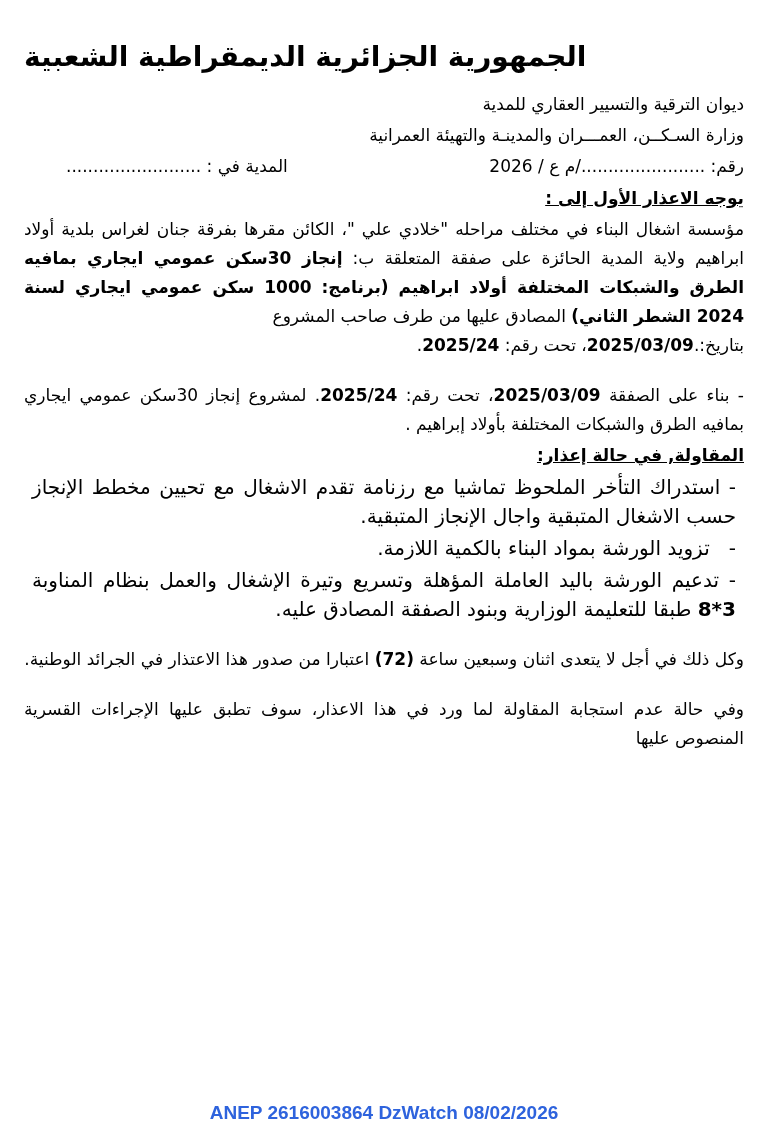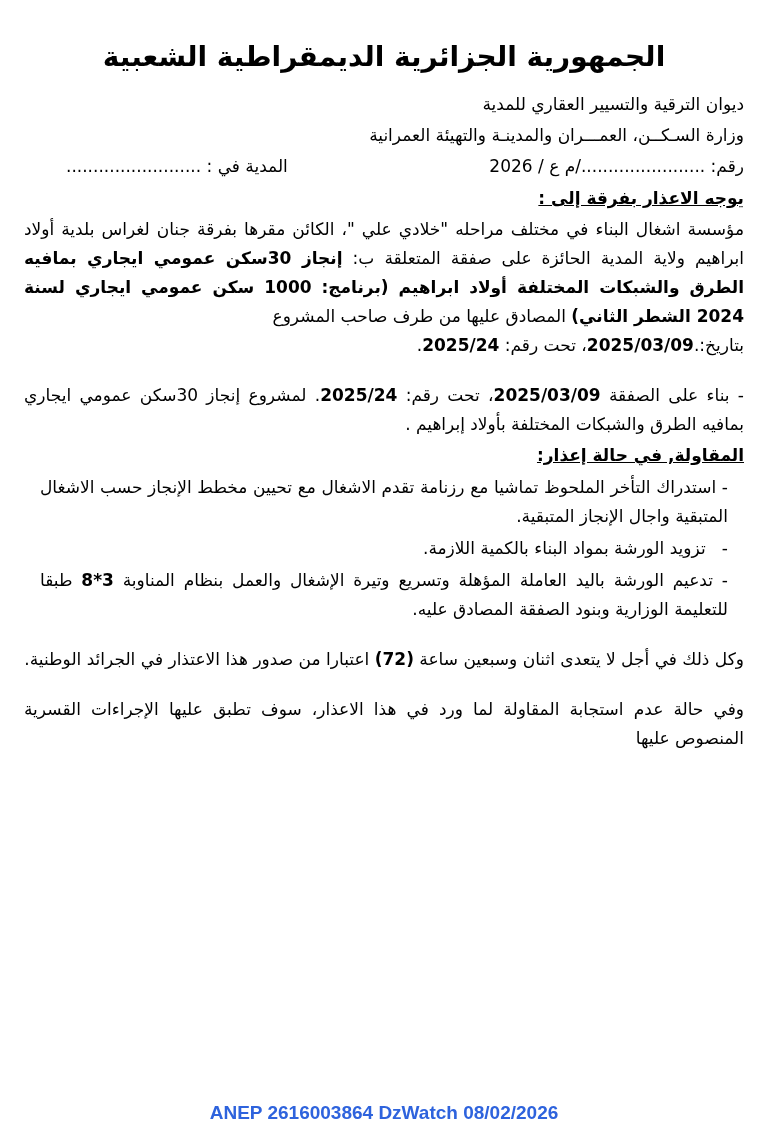--- a/index.html
+++ b/index.html
@@ -3,40 +3,40 @@
 <meta charset="utf-8">
 <style>
   html,body{margin:0;padding:0;}
   body{
     width:768px;height:1138px;background:#ffffff;color:#000;
     font-family:"DejaVu Sans",sans-serif;position:relative;overflow:hidden;
   }
   .page{direction:rtl;padding:34px 24px 0 24px;}
 
   .republic{
-    text-align:center;font-size:28px;font-weight:bold;
+    text-align:left;font-size:28px;font-weight:bold;
     margin:6px 0 16px 0;letter-spacing:0;
   }
   .hline{text-align:right;font-size:17px;line-height:31px;}
   .ref-row{
     display:flex;justify-content:space-between;align-items:baseline;
     font-size:17px;line-height:31px;padding-left:42px;
   }
   .doc-title{
     text-align:center;font-size:22px;font-weight:bold;
     margin:26px 0 18px 0;
   }
   .heading{
     font-size:17px;line-height:29px;font-weight:bold;
     text-decoration:underline;margin:2px 0;
   }
   .para{font-size:17px;line-height:29px;text-align:justify;margin:0;}
   .line{font-size:17px;line-height:29px;margin:0;text-align:right;}
   .clause{font-size:17px;line-height:29px;text-align:justify;margin:21px 0 0 0;}
-  .demand{font-size:17px;line-height:29px;text-align:justify;margin:3px 16px;}
+  .demand{font-size:20px;line-height:29px;text-align:justify;margin:3px 8px;}
   .b{font-weight:bold;}
   .footer{
     position:absolute;bottom:14px;left:0;width:100%;
     text-align:center;direction:ltr;
     font-size:19px;font-weight:bold;
     font-family:Liberation Sans, sans-serif;
   }
 </style>
 </head>
 <body>
@@ -47,21 +47,21 @@
     <div class="republic">الجمهورية الجزائرية الديمقراطية الشعبية</div>
     <div class="hline">ديوان الترقية والتسيير العقاري للمدية</div>
     <div class="hline">وزارة السـكــن، العمـــران والمدينـة والتهيئة العمرانية</div>
     <div class="ref-row">
       <span>رقم: ......................./م ع / 2026</span>
       <span>المدية في : .........................</span>
     </div>
   </header>
 
 
-  <div class="heading">يوجه الاعذار بفرقة إلى :</div>
+  <div class="heading">يوجه الاعذار الأول إلى :</div>
 
   <p class="para"><span>مؤسسة اشغال البناء في مختلف مراحله "خلادي علي "، الكائن مقرها بفرقة جنان لغراس بلدية أولاد ابراهيم  ولاية المدية الحائزة على صفقة المتعلقة ب: </span><span class="b">إنجاز 30سكن عمومي ايجاري بمافيه الطرق والشبكات المختلفة أولاد ابراهيم (برنامج: 1000 سكن عمومي ايجاري لسنة 2024 الشطر الثاني)</span><span> المصادق عليها من طرف صاحب المشروع</span></p>
 
   <p class="line"><span>بتاريخ:.</span><span class="b">2025/03/09</span><span>، تحت رقم: </span><span class="b">2025/24</span><span>.</span></p>
 
   <p class="clause"><span>- بناء على الصفقة </span><span class="b">2025/03/09</span><span>، تحت رقم: </span><span class="b">2025/24</span><span>. لمشروع إنجاز 30سكن عمومي ايجاري بمافيه الطرق والشبكات المختلفة بأولاد إبراهيم .</span></p>
 
 
   <div class="heading">المقاولة, في حالة إعذار:</div>
 

